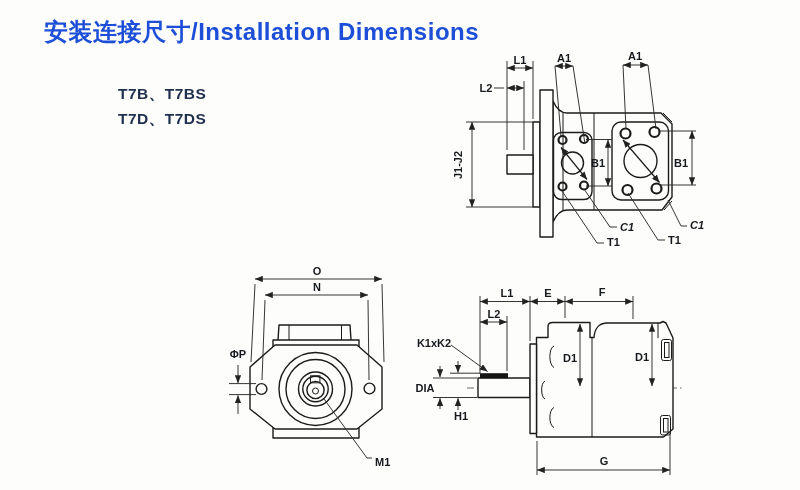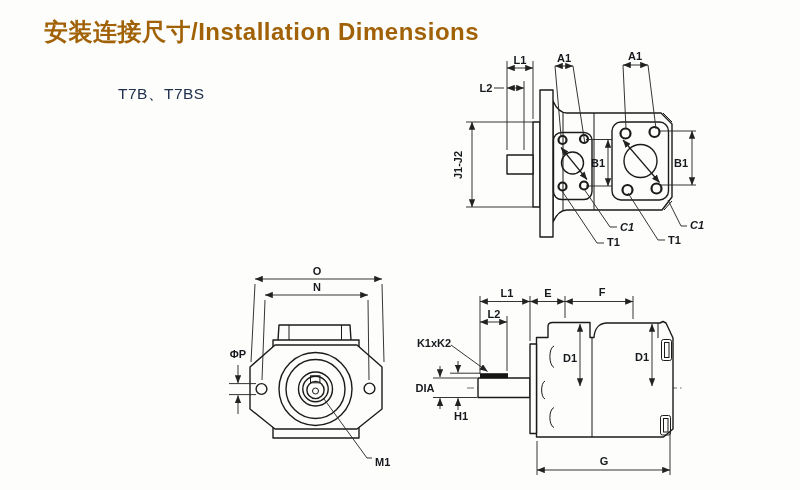--- a/index.html
+++ b/index.html
@@ -1,41 +1,42 @@
 <!DOCTYPE html>
 <html><head>
 <meta charset="utf-8">
 <style>
   html,body{margin:0;padding:0;}
   body{background:#e8e8e6;}
   #page{position:relative;width:800px;height:490px;background:#fdfdfb;overflow:hidden;
         font-family:"Liberation Sans",sans-serif;}
   #title{position:absolute;left:44px;top:16px;font-size:24px;font-weight:bold;
-         color:#a16207;letter-spacing:.5px;white-space:nowrap;}
+         color:#1d4ed8;letter-spacing:.5px;white-space:nowrap;}
   #models{position:absolute;left:118px;top:81px;color:#20304f;font-size:15.5px;
-          font-weight:normal;line-height:25px;letter-spacing:.5px;}
+          font-weight:bold;line-height:25px;letter-spacing:.5px;}
   .dwg{position:absolute;}
   svg text{font-family:"Liberation Sans",sans-serif;font-size:11px;font-weight:bold;fill:#15181c;}
   svg .it{font-style:italic;}
   .outline{fill:#fdfdfb;stroke:#1b1b1b;stroke-width:1.4;stroke-linejoin:round;}
   .ln{fill:none;stroke:#1b1b1b;stroke-width:1.4;}
   .thin{fill:none;stroke:#1b1b1b;stroke-width:1;}
   .hole{fill:none;stroke:#1b1b1b;stroke-width:2.2;}
   .dim{fill:none;stroke:#2a2a2a;stroke-width:.95;}
   .diag{fill:none;stroke:#1b1b1b;stroke-width:1.2;}
 </style>
 </head>
 <body>
 
 <div id="page">
 
   <div id="title">安装连接尺寸/Installation Dimensions</div>
 
   <div id="models">
     <div>T7B、T7BS</div>
+    <div>T7D、T7DS</div>
   </div>
 
   <svg class="dwg" style="left:440px;top:40px" width="280" height="220" viewBox="440 40 280 220">
     <defs>
       <marker id="as" markerUnits="userSpaceOnUse" markerWidth="8" markerHeight="6.4" refX="7.8" refY="3.2" orient="auto-start-reverse">
         <path d="M0,0L8,3.2L0,6.4z" fill="#222"></path>
       </marker>
     </defs>
 
     <g>

